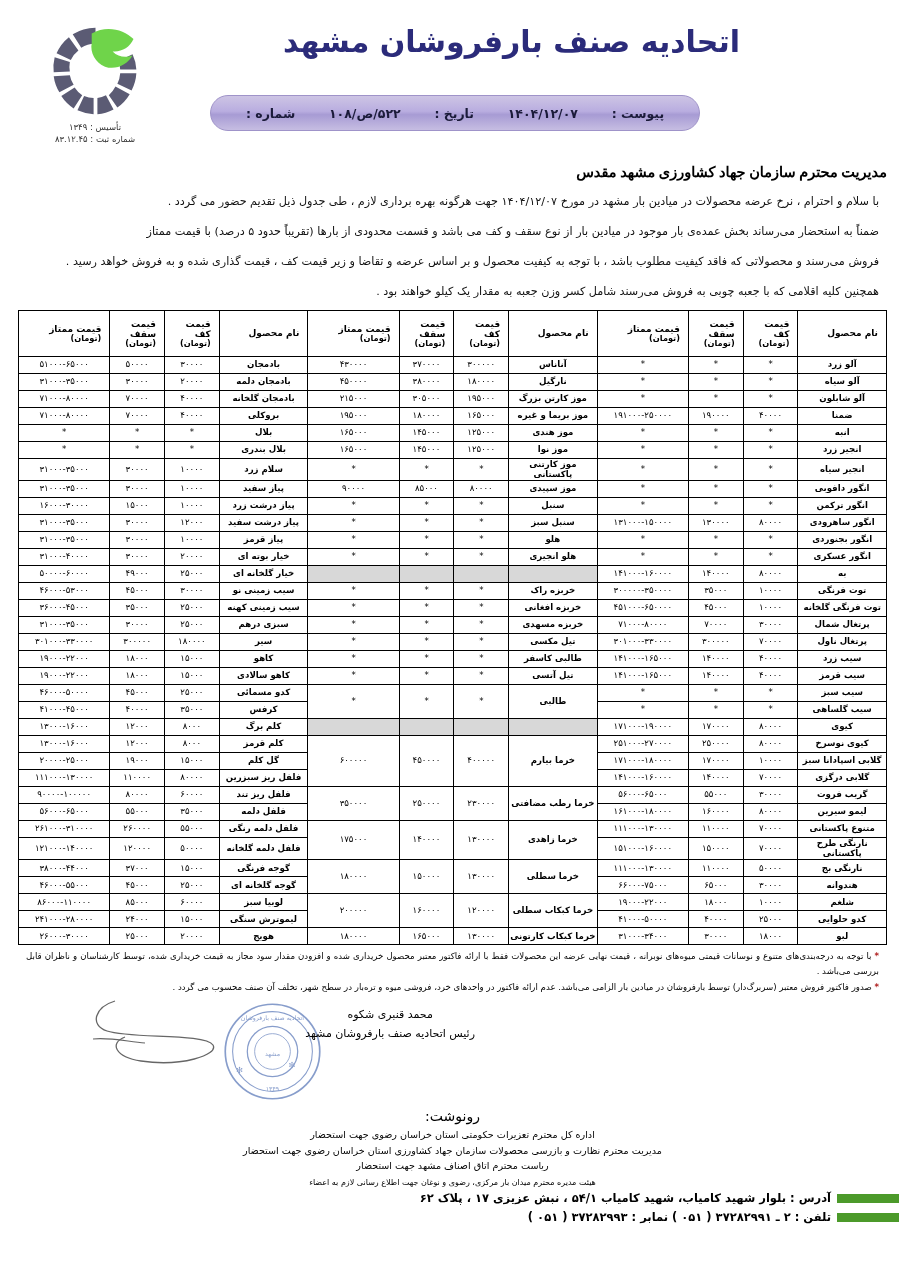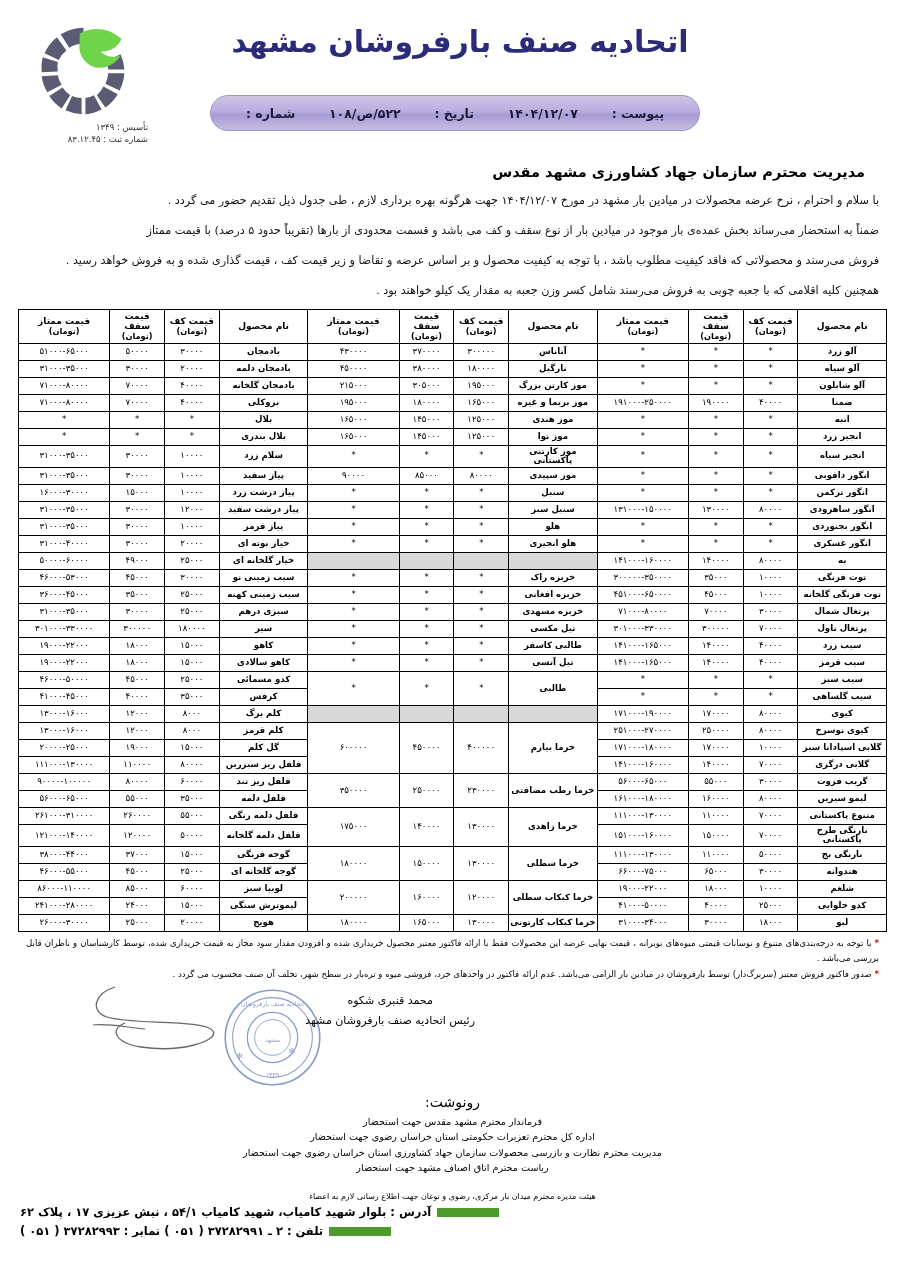--- a/index.html
+++ b/index.html
@@ -18,21 +18,21 @@
     background: #fff;
   }
 
   
   .header { position: relative; height: 160px; }
 
   .org-title {
     position: absolute;
     top: 24px; right: 165px;
     width: 560px;
-    text-align: center;
+    text-align: right;
     font-size: 30px;
     font-weight: bold;
     color: #2b2b7a;
     letter-spacing: 0px;
     direction: rtl;
   }
 
   .ref-bar {
     position: absolute;
     top: 95px; right: 205px;
@@ -47,40 +47,41 @@
     font-size: 12.5px;
     color: #1b1b3a;
     font-weight: bold;
     padding: 0 18px;
   }
   .ref-bar span { white-space: nowrap; }
 
   
   .logo-wrap {
     position: absolute;
-    top: 22px; left: 18px;
-    width: 130px; text-align: right;
+    top: 22px; left: 30px;
+    width: 130px; text-align: center;
   }
   .logo-svg { width: 95px; height: 95px; display: block; margin: 0 auto; }
   .logo-meta {
     margin-top: 4px;
     font-size: 8.5px;
     line-height: 1.45;
     color: #333;
     direction: rtl;
   }
 
   
   .intro { padding: 0 18px; direction: rtl; }
   .intro-title {
     text-align: right;
     font-size: 14.5px;
     font-weight: bold;
     color: #000;
-    margin: 4px 22px 6px 0;
+    margin: 4px 0 6px 0;
+    font-family: Liberation Serif, serif;
   }
   .intro-body {
     font-size: 11.2px;
     line-height: 1.62;
     text-align: justify;
     color: #111;
     margin: 0 8px 8px 8px;
   }
   .intro-body p { margin: 12px 0 1px 0; }
 
@@ -100,21 +101,22 @@
     font-size: 8.6px;
     padding: 1px 1px;
     height: 17px;
     line-height: 1.12;
     color: #000;
   }
   table.price th {
     font-weight: bold;
     font-size: 9px;
     height: 34px;
-    padding: 0;
+    padding: 8px;
+    text-align: right;
   }
   th.c-name, td.c-name { width: 10.2%; font-weight: bold; font-size: 9.3px; }
   th.c-p1, td.c-p1 { width: 6.3%; }
   th.c-p2, td.c-p2 { width: 6.3%; }
   th.c-p3, td.c-p3 { width: 10.5%; }
   td.c-name { font-weight: bold; }
   td.num { letter-spacing: -0.2px; }
   th .unit { display: block; font-weight: bold; font-size: 8.2px; }
   td.shade { background: #d8d8d8; }
 
@@ -158,32 +160,32 @@
     direction: rtl;
     text-align: center;
     font-size: 9.6px;
     line-height: 1.62;
     color: #000;
     margin-top: -12px;
   }
   .cc .cc-head { font-size: 14px; }
 
   
-  .footer-wrap { position: relative; margin-top: 16px; }
+  .footer-wrap { position: relative; margin-top: 4px; }
   .foot-note {
     direction: rtl;
     text-align: center;
     font-size: 8px;
     color: #000;
     margin-bottom: 2px;
   }
   .foot-line {
     position: relative;
     direction: rtl;
-    text-align: left;
+    text-align: right;
     font-size: 11.5px;
     font-weight: bold;
     color: #000;
     line-height: 1.65;
     padding-left: 20px;
   }
   .foot-line .bar {
     display: inline-block;
     width: 62px; height: 9px;
     background: #4c9a2a;
@@ -739,21 +741,20 @@
     </svg>
 
     <div class="signer">
       <div>محمد قنبری شکوه</div>
       <div>رئیس اتحادیه صنف بارفروشان مشهد</div>
     </div>
   </div>
 
   <div class="cc">
     <div class="cc-head">رونوشت:</div>
-    <div>فرماندار محترم مشهد مقدس جهت استحضار</div>
     <div>اداره کل محترم تعزیرات حکومتی استان خراسان رضوی جهت استحضار</div>
     <div>مدیریت محترم نظارت و بازرسی محصولات سازمان جهاد کشاورزی استان خراسان رضوی جهت استحضار</div>
     <div>ریاست محترم اتاق اصناف مشهد جهت استحضار</div>
   </div>
 
   <div class="footer-wrap">
     <div class="foot-note">هیئت مدیره محترم میدان بار مرکزی، رضوی و نوغان جهت اطلاع رسانی لازم به اعضاء</div>
     <div class="foot-line">
       <span class="bar"></span><span>آدرس : بلوار شهید کامیاب، شهید کامیاب ۵۴/۱ ، نبش عزیزی ۱۷ ، پلاک ۶۲</span>
     </div>

